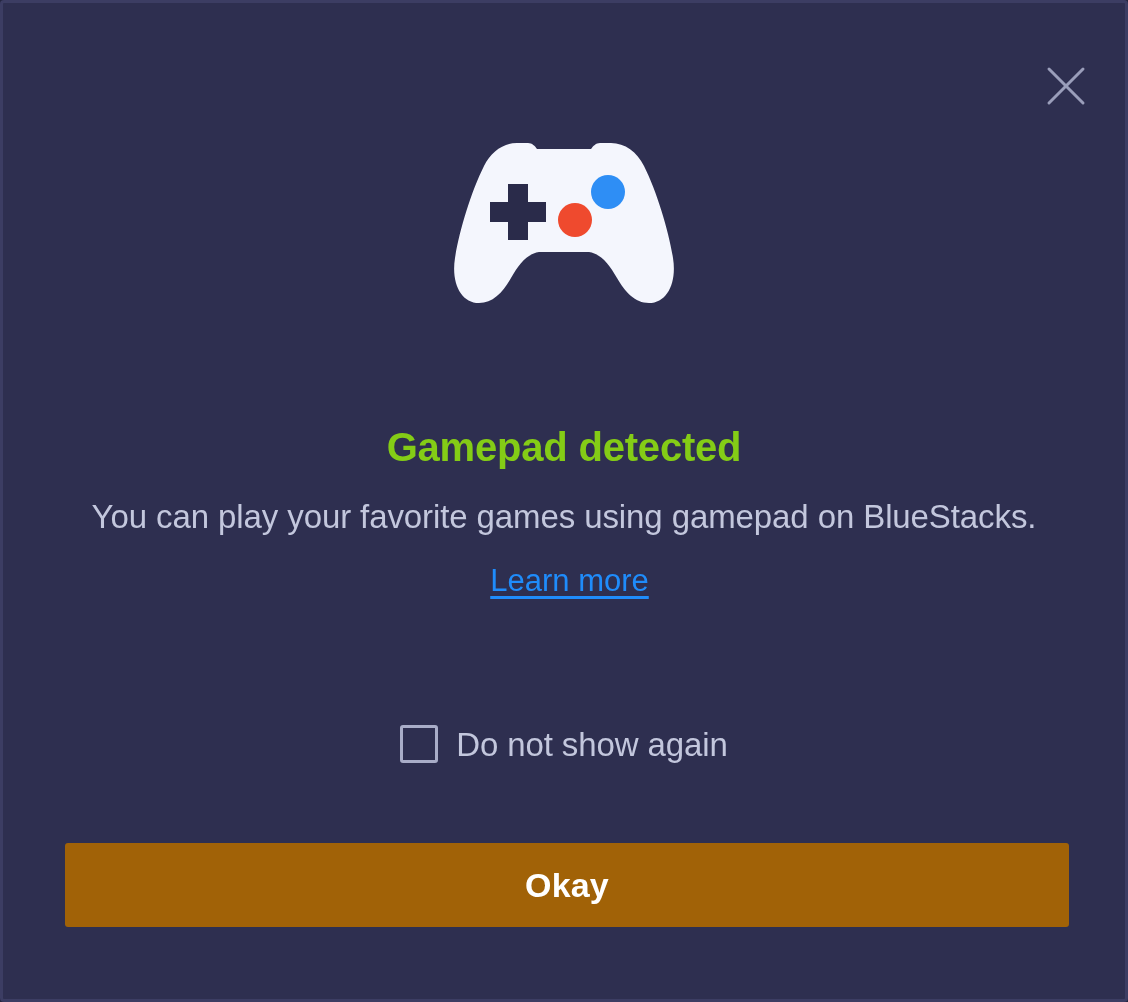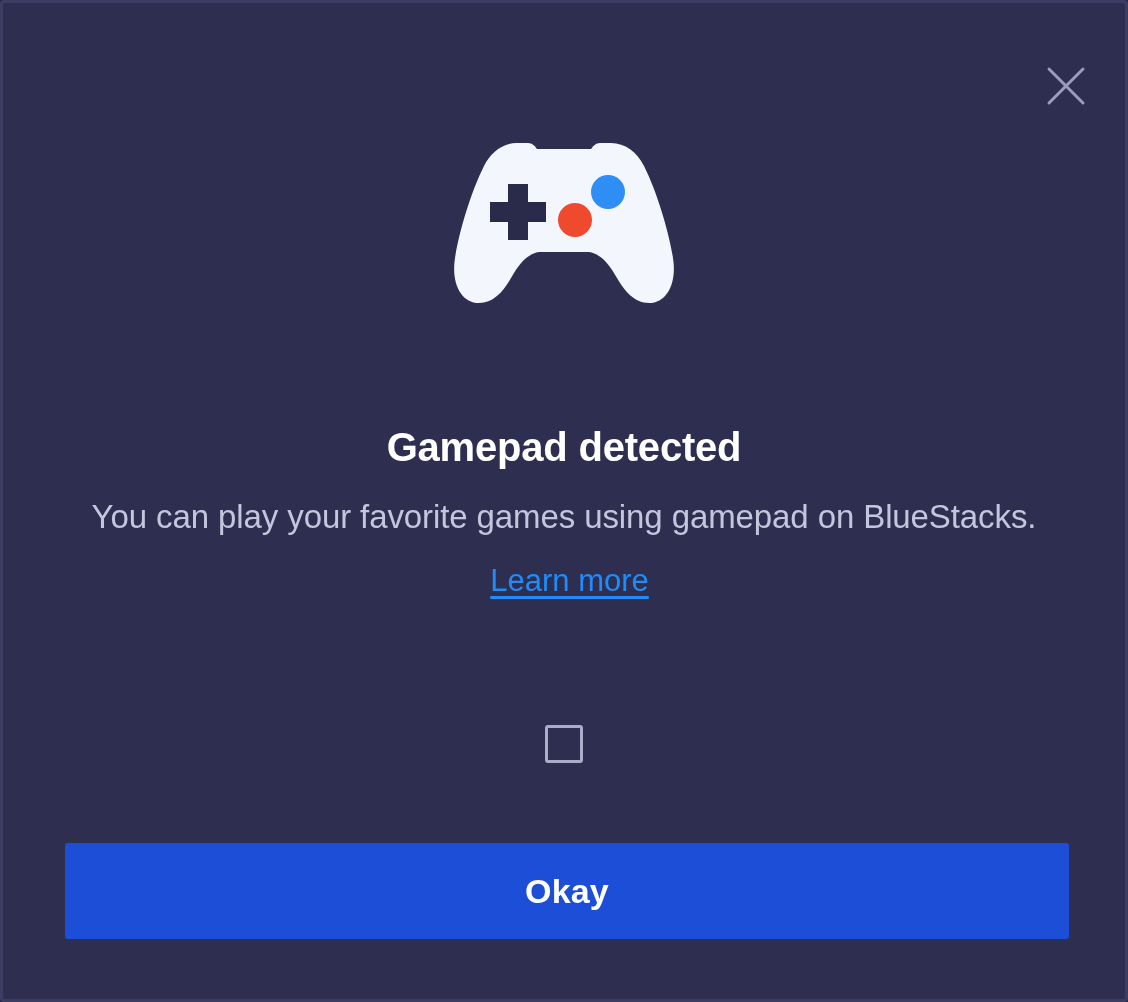--- a/index.html
+++ b/index.html
@@ -63,21 +63,21 @@
     position: absolute;
     top: 420px;
     left: 0;
     width: 100%;
     text-align: center;
   }
 
   .title {
     font-size: 40px;
     font-weight: bold;
-    color: #ffffff;
+    color: #84cc16;
     letter-spacing: -0.2px;
     line-height: 1.2;
   }
 
   .description {
     margin: 22px auto 0;
     width: 980px;
     font-size: 33px;
     font-weight: 400;
     color: #c3c7dd;
@@ -125,22 +125,22 @@
     letter-spacing: -0.1px;
     line-height: 1;
   }
 
   
   .okay-button {
     position: absolute;
     left: 62px;
     top: 840px;
     width: 1004px;
-    height: 96px;
-    background: #1d4ed8;
+    height: 84px;
+    background: #a16207;
     border: none;
     border-radius: 3px;
     color: #ffffff;
     font-family: inherit;
     font-size: 34px;
     font-weight: bold;
     letter-spacing: 0.2px;
     cursor: pointer;
     display: flex;
     align-items: center;
@@ -196,17 +196,18 @@
   <div class="content">
     <h1 class="title">Gamepad detected</h1>
     <p class="description">You can play your favorite games using gamepad on BlueStacks.</p>
     <div class="learn-more-wrap">
       <a class="learn-more" href="#">Learn more</a>
     </div>
   </div>
 
   <label class="checkbox-row">
     <span class="checkbox-box"></span>
+    <span class="checkbox-label">Do not show again</span>
   </label>
 
   <button class="okay-button">Okay</button>
 
 </div>
 
 </body></html>

